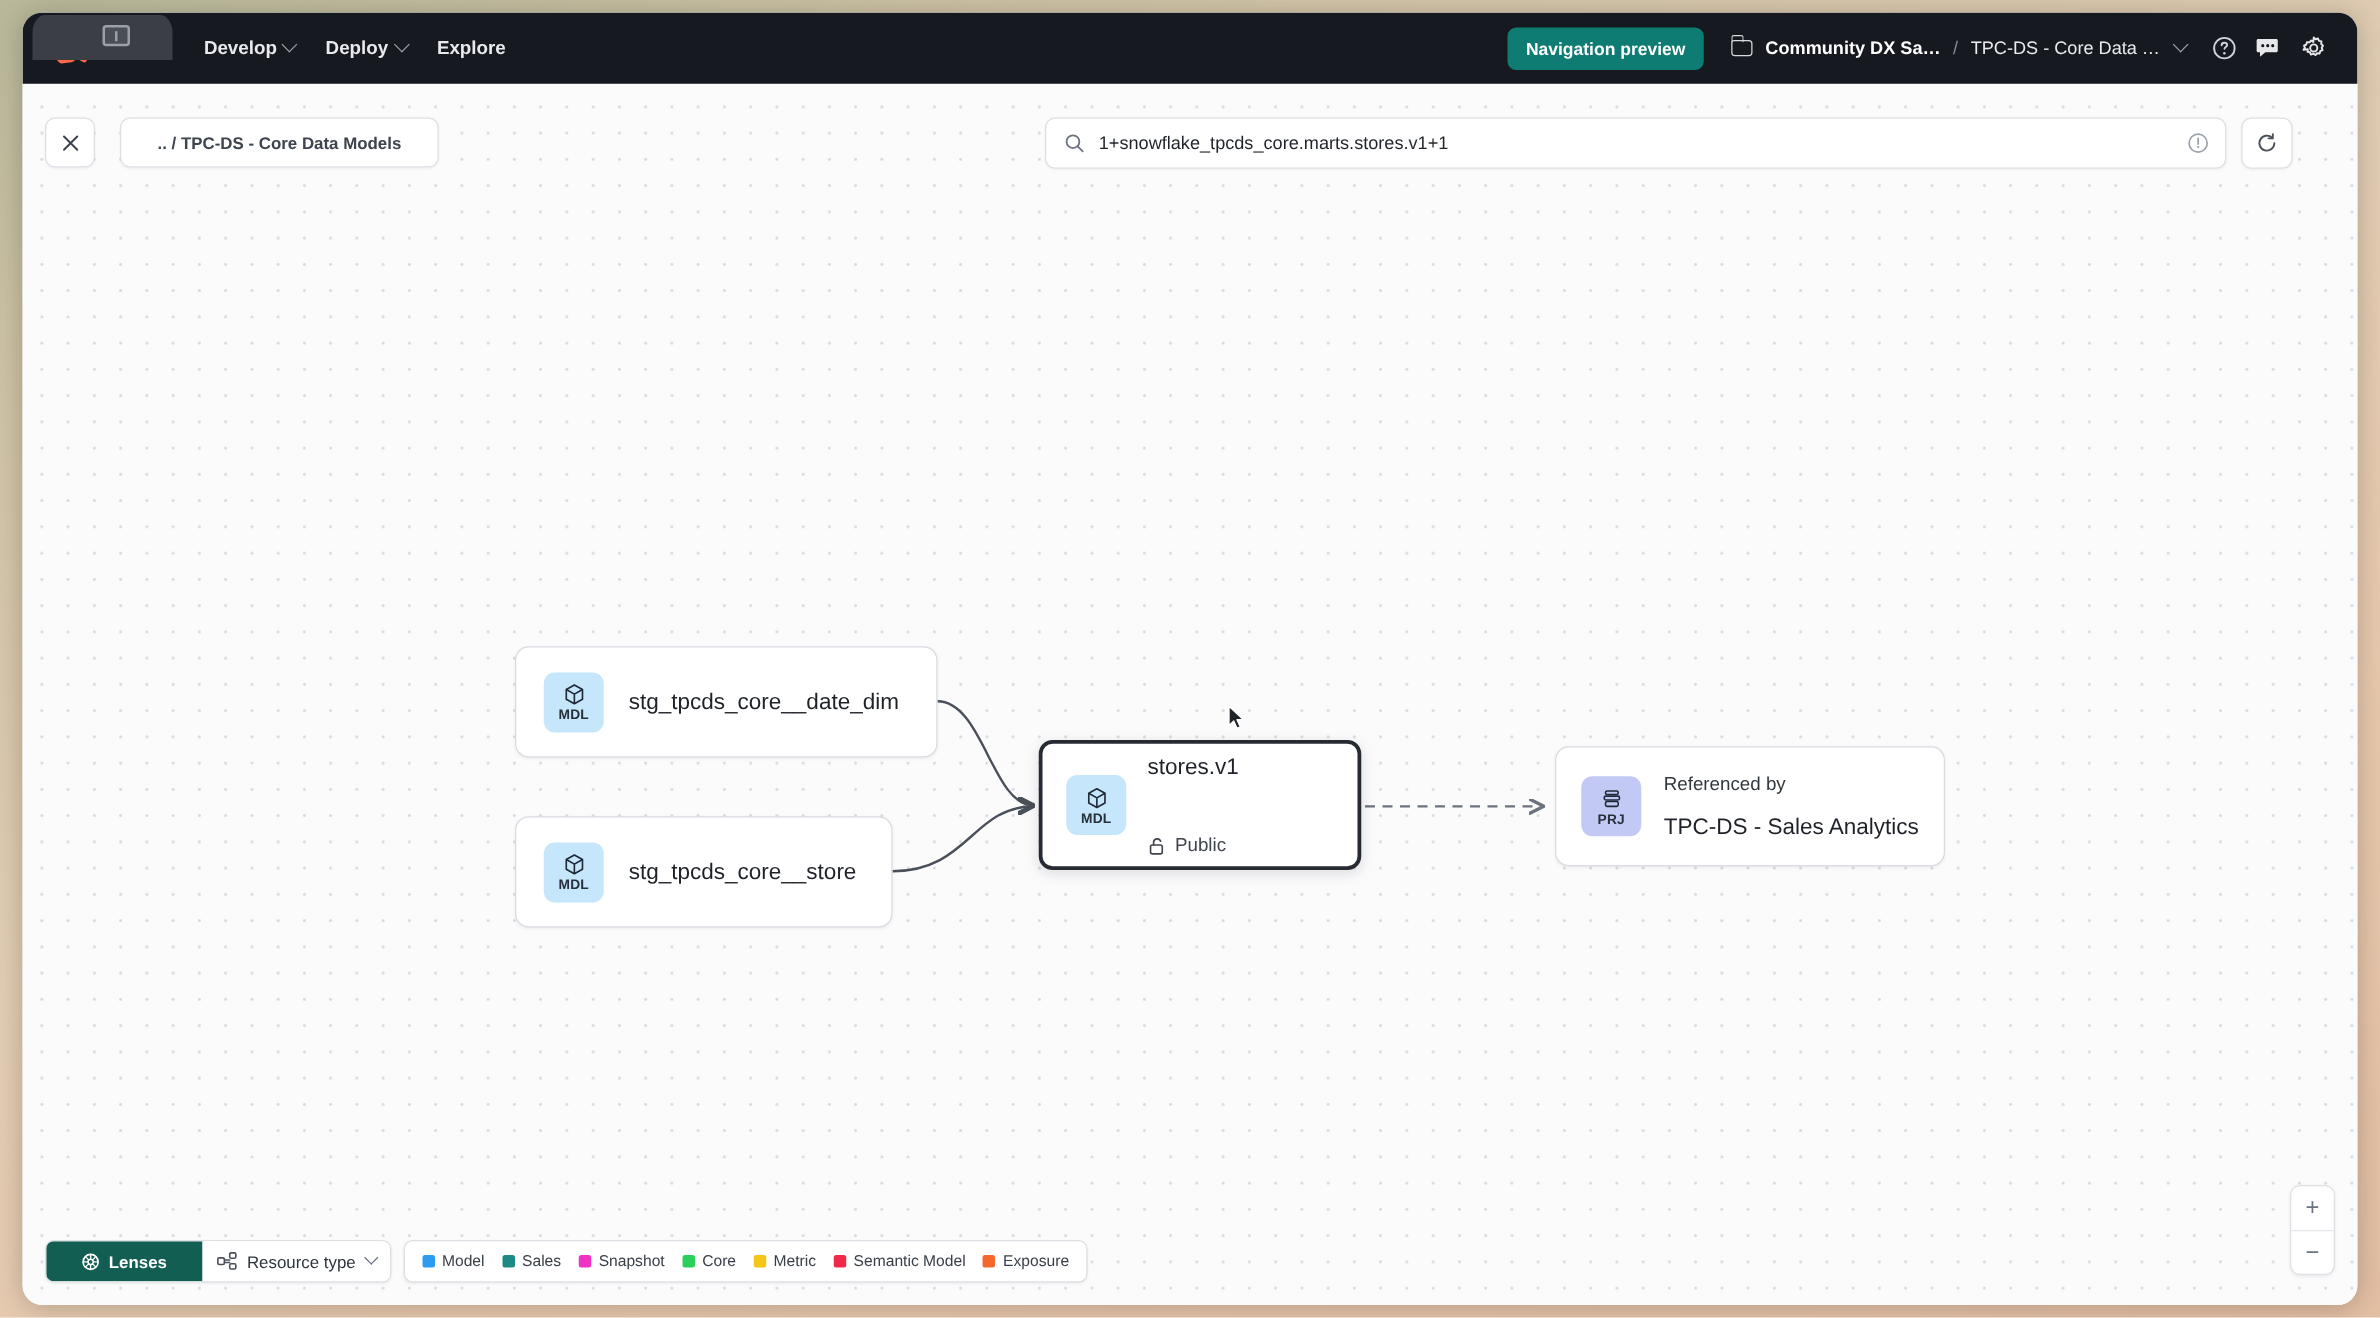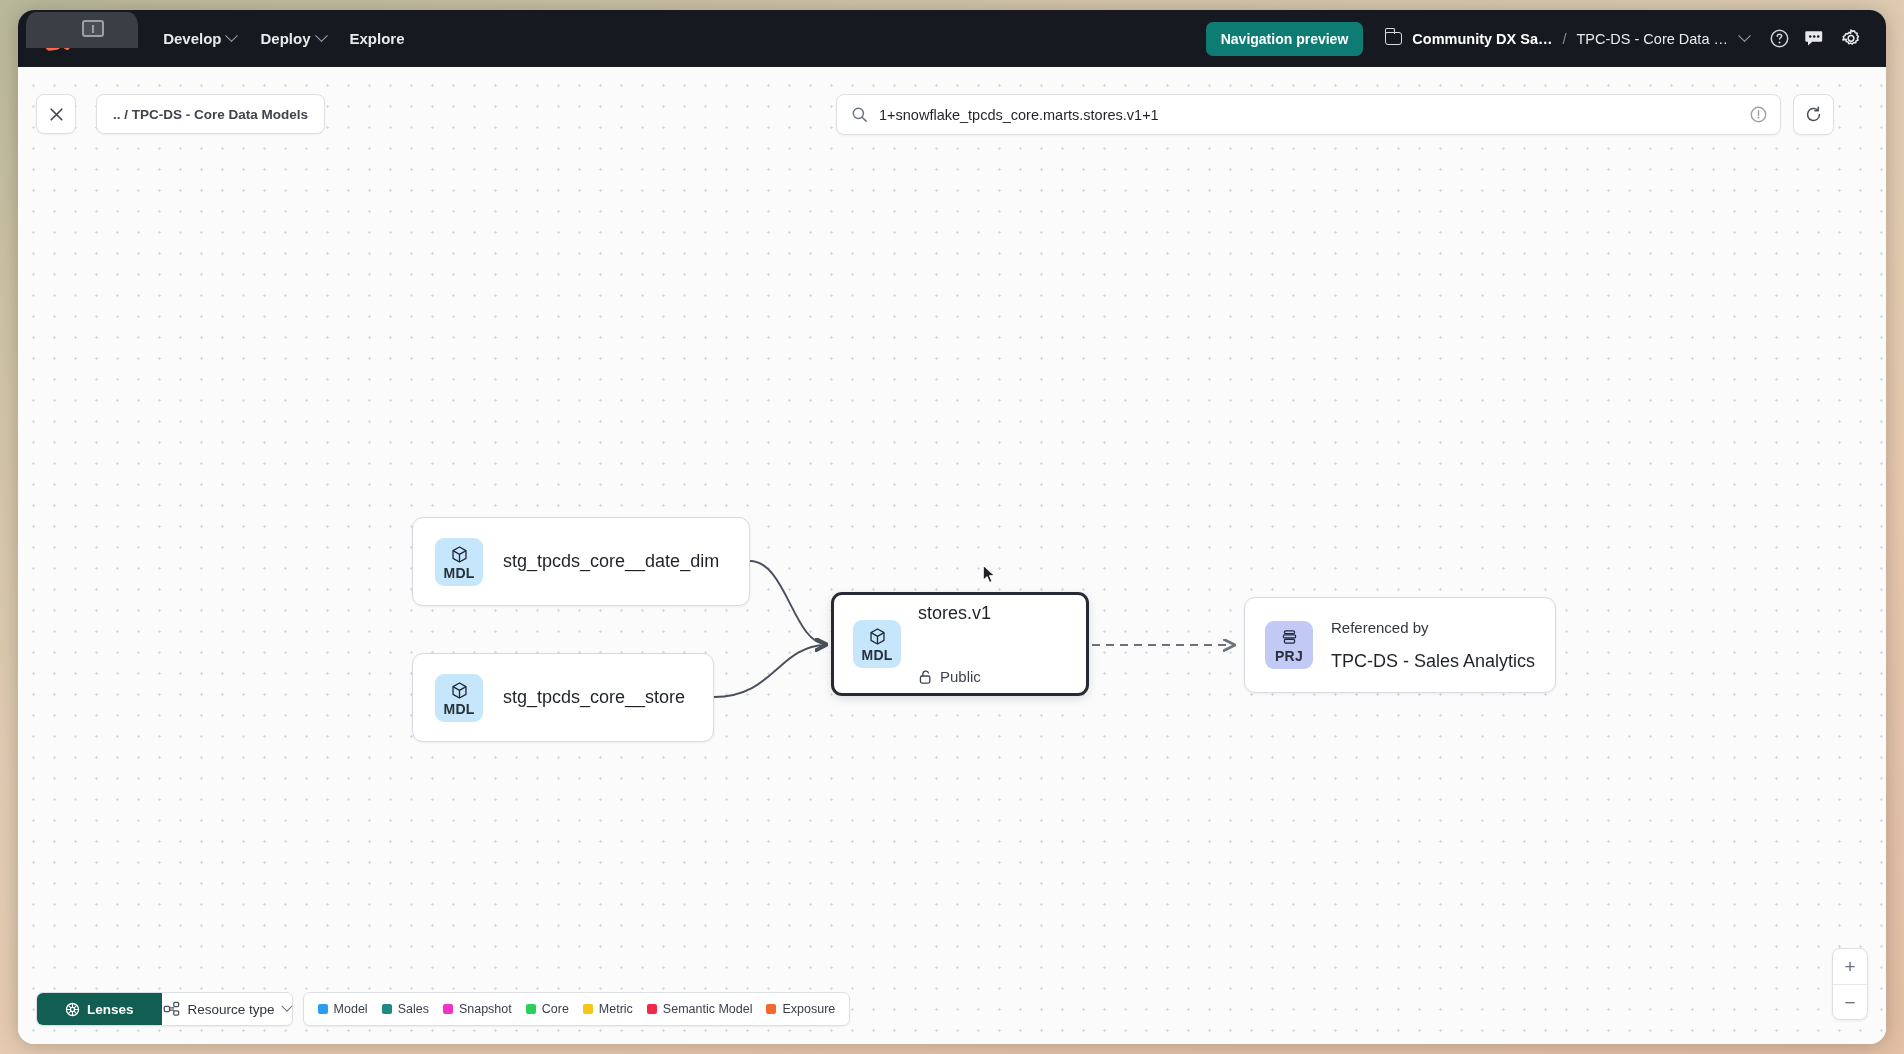--- a/index.html
+++ b/index.html
@@ -193,21 +193,21 @@
   }
 
   #breadcrumb-pill {
     position: absolute;
     left: 78px; top: 27px;
     height: 40px;
     background: #ffffff;
     border: 1px solid #dcdfe4;
     border-radius: 8px;
     display: flex; align-items: center;
-    padding: 0 16px;
+    padding: 0 29px;
     font-size: 13.5px;
     font-weight: 600;
     color: #3e444d;
     cursor: pointer;
     white-space: nowrap;
     box-shadow: 0 1px 2px rgba(16,24,40,0.05);
   }
 
   #search-wrap {
     position: absolute;
@@ -279,21 +279,21 @@
     display: flex;
     flex-direction: column;
     align-items: center;
     justify-content: center;
     gap: 1px;
     flex: none;
   }
   .badge.mdl { background: #c6e6fb; }
   .badge.prj { background: #c3c9f5; }
   .badge-text {
-    font-size: 14px;
+    font-size: 11px;
     font-weight: 700;
     color: #28303b;
     letter-spacing: 0.2px;
     line-height: 1;
   }
 
   .node-title {
     font-size: 18px;
     color: #1f2329;
     white-space: nowrap;
@@ -331,21 +331,21 @@
     display: flex; align-items: center; gap: 7px;
     padding: 0 28px;
     font-size: 13.5px;
     font-weight: 600;
     cursor: pointer;
   }
   #resource-type-btn {
     background: #ffffff;
     color: #2f353d;
     display: flex; align-items: center; gap: 8px;
-    padding: 0 1px;
+    padding: 0 11px;
     font-size: 13.5px;
     cursor: pointer;
   }
 
   #legend {
     height: 34px;
     background: #ffffff;
     border: 1px solid #dcdfe4;
     border-radius: 7px;
     display: flex;

